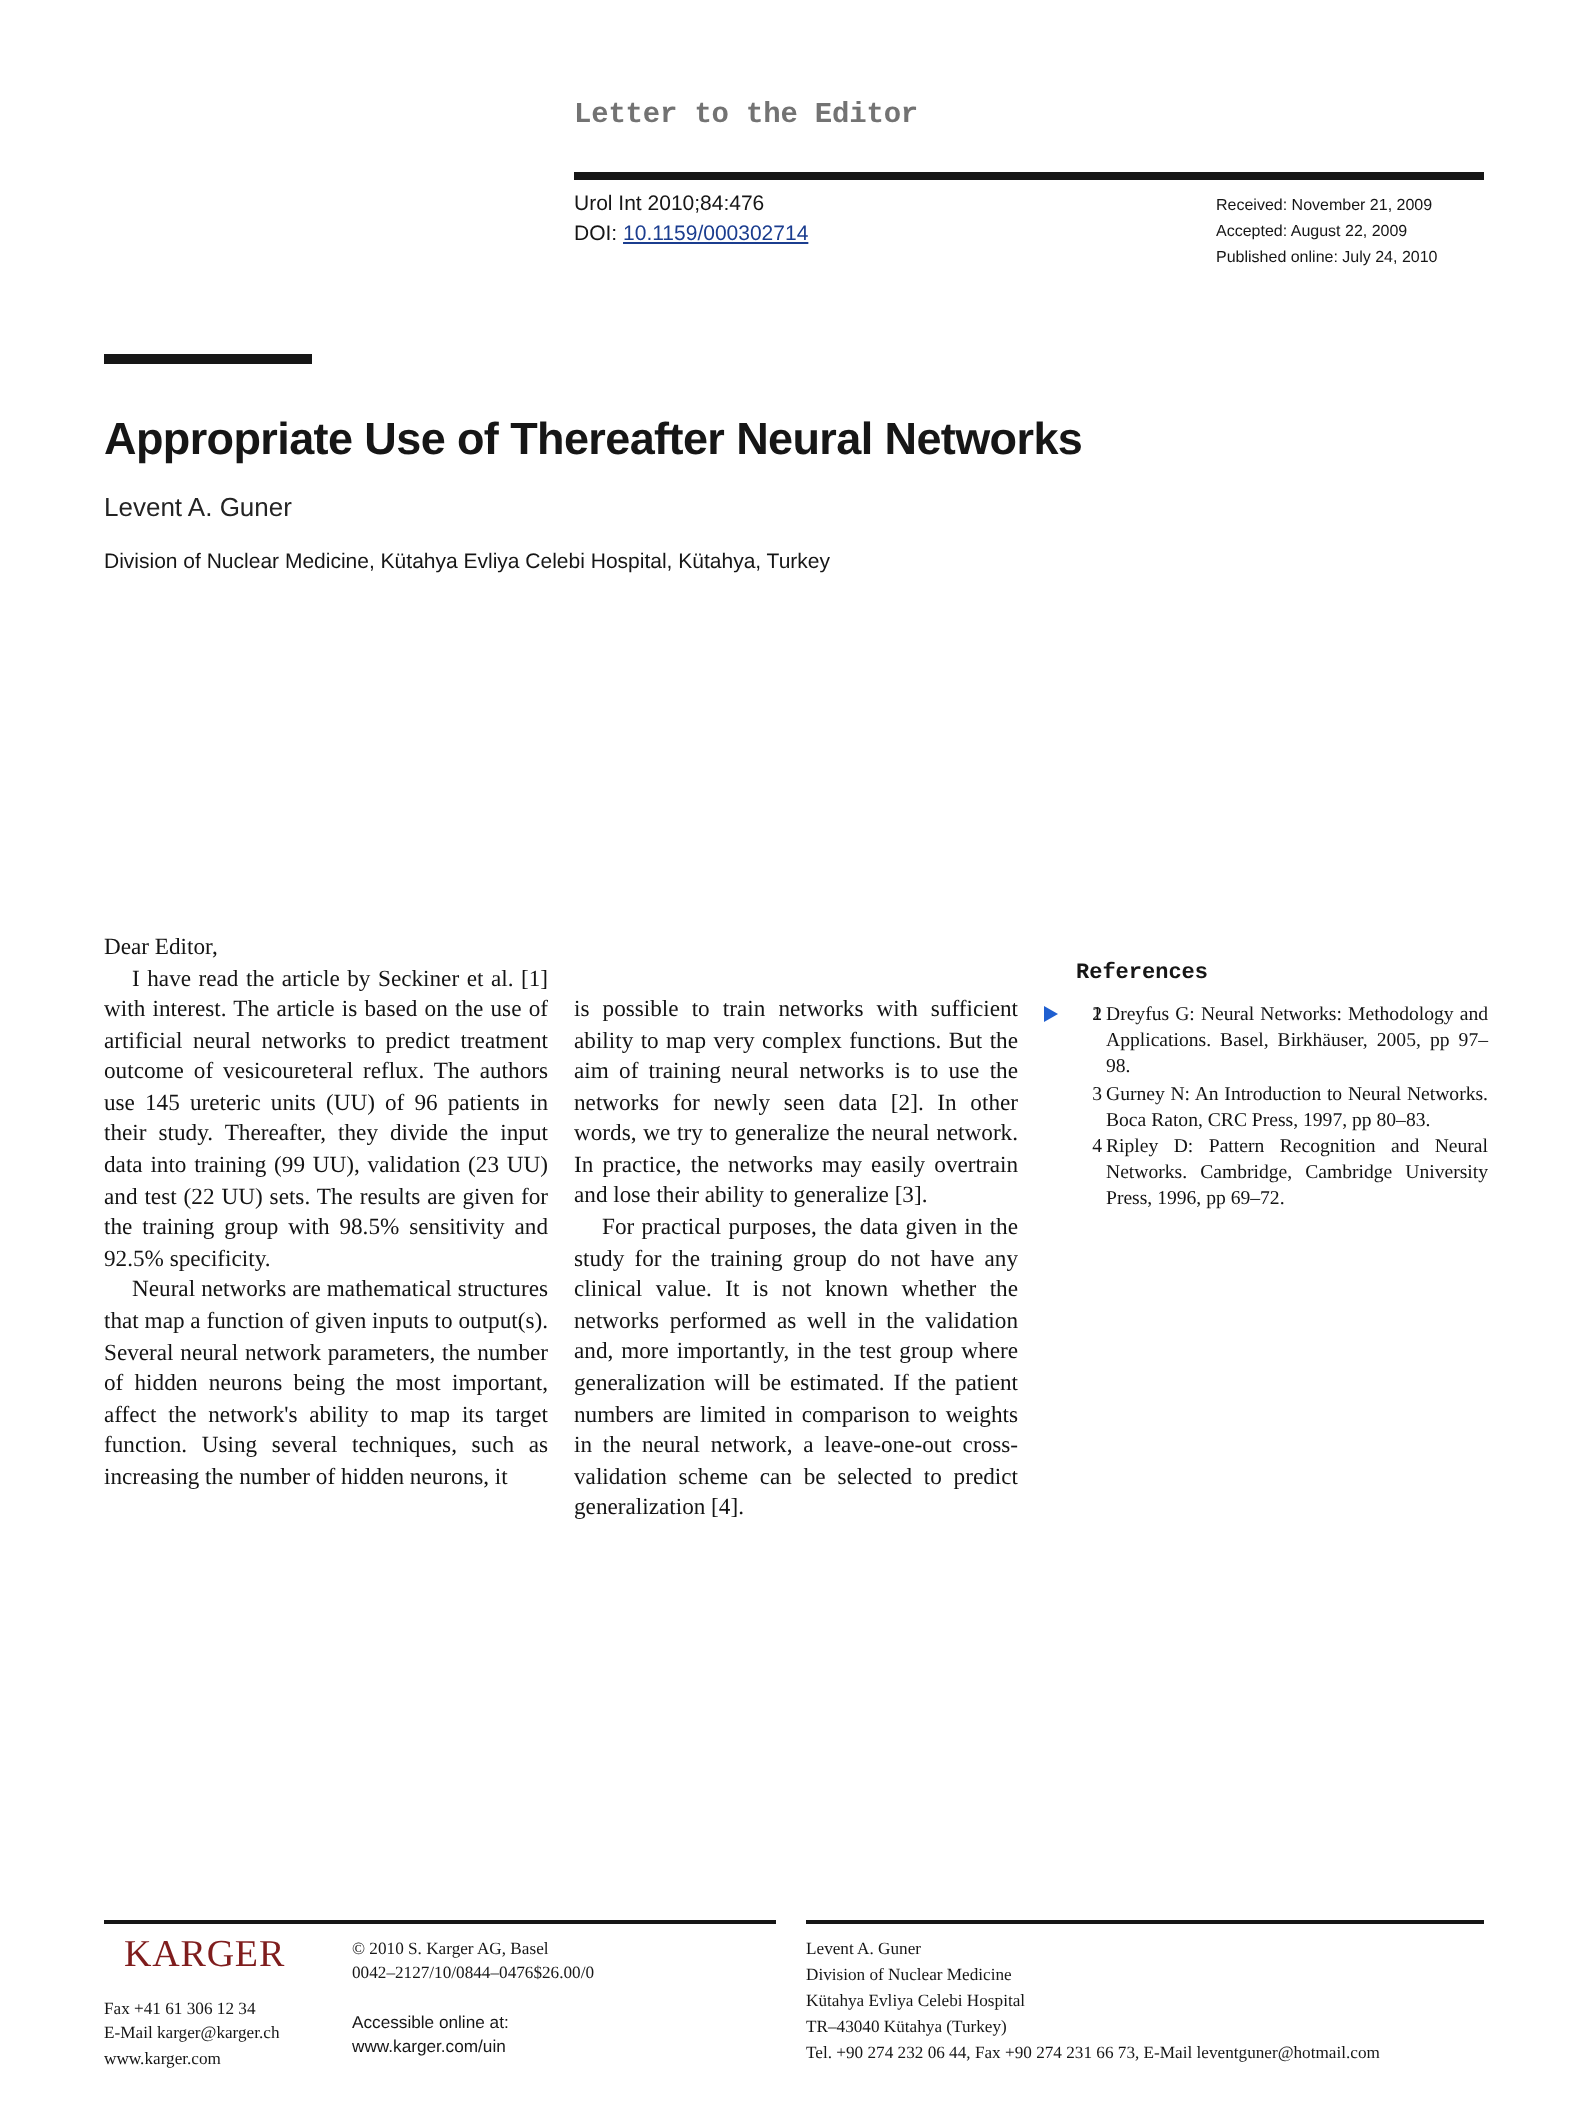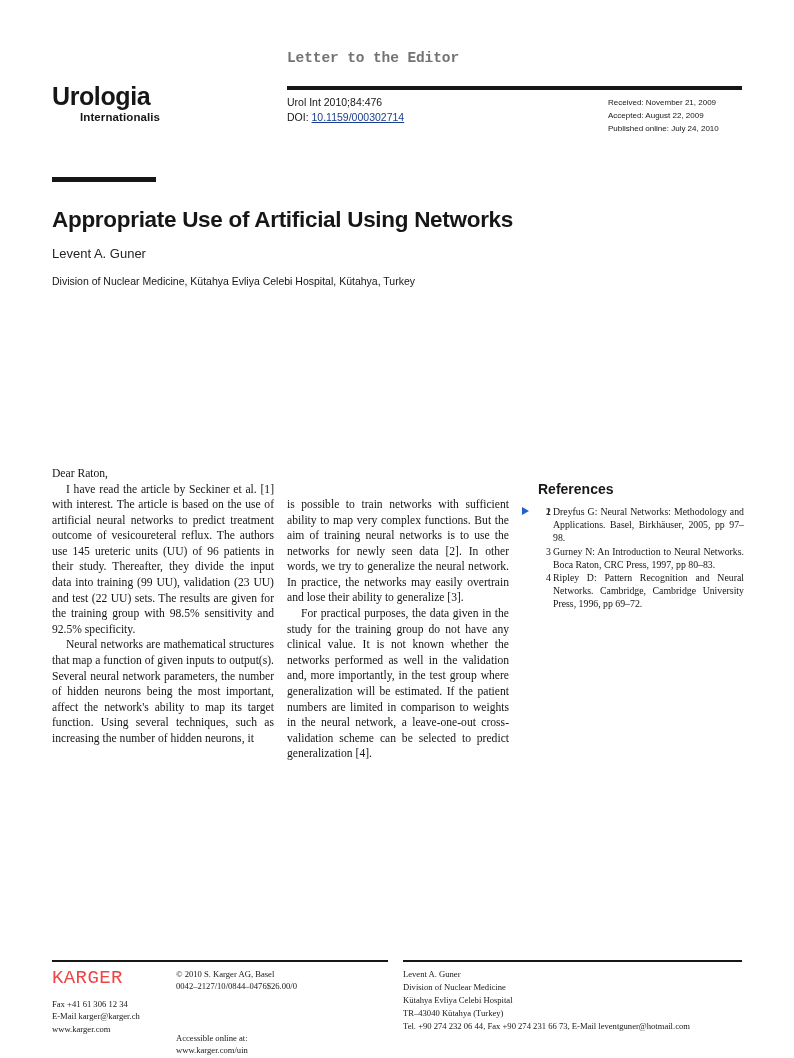--- a/index.html
+++ b/index.html
@@ -147,23 +147,23 @@
   .col-2 { left: 287px; top: 497px; width: 222px; }
 
   
   .refs {
     position: absolute;
     left: 538px;
     top: 481px;
     width: 206px;
   }
   .refs-heading {
-    font-family: Liberation Sans, sans-serif;
-    font-weight: 700;
-    font-size: 14px;
+    font-family: Liberation Mono, monospace;
+    font-weight: 700;
+    font-size: 11px;
     color: #161616;
     margin-bottom: 9px;
   }
   .ref-item {
     position: relative;
     padding-left: 15px;
     margin-bottom: 1px;
     font-family: "Liberation Serif", "DejaVu Serif", serif;
     font-size: 9.8px;
     line-height: 1.315;
@@ -202,27 +202,27 @@
     position: absolute;
     left: 403px;
     top: 960px;
     width: 339px;
     height: 1.5px;
     background: #161616;
   }
 
   .karger-logo {
     position: absolute;
-    left: 52px;
+    left: 62px;
     top: 967px;
-    font-family: Liberation Mono, monospace;
+    font-family: Liberation Serif, serif;
     font-weight: 400;
     font-size: 19px;
     letter-spacing: 0.4px;
-    color: #ef4444;
+    color: #7f1d1d;
   }
   .karger-contact {
     position: absolute;
     left: 52px;
     top: 998px;
     font-family: "Liberation Serif", "DejaVu Serif", serif;
     font-size: 8.6px;
     line-height: 1.45;
     color: #161616;
   }
@@ -232,73 +232,68 @@
     top: 968px;
     font-family: "Liberation Serif", "DejaVu Serif", serif;
     font-size: 8.6px;
     line-height: 1.45;
     color: #161616;
   }
   .karger-online {
     position: absolute;
     left: 176px;
     top: 1005px;
-    font-family: Liberation Serif, serif;
+    font-family: Liberation Sans, sans-serif;
     font-size: 8.6px;
     line-height: 1.45;
     color: #161616;
-    margin-top: 27px;
   }
 
   .corresp {
     position: absolute;
     left: 403px;
     top: 968px;
     font-family: "Liberation Serif", "DejaVu Serif", serif;
     font-size: 8.6px;
     line-height: 1.5;
     color: #161616;
     white-space: nowrap;
   }
 </style>
 </head>
 <body>
 
 <div class="page">
 
-  <div class="masthead">
-    <div class="masthead-title">Urologia</div>
-    <div class="masthead-sub">Internationalis</div>
-  </div>
 
   <div class="section-kicker">Letter to the Editor</div>
 
   <div class="rule-header"></div>
 
   <div class="cite-block">
     <div>Urol Int 2010;84:476</div>
     <div>
       <span>DOI:</span>
       <a class="cite-doi-link" href="#">10.1159/000302714</a>
     </div>
   </div>
 
   <div class="dates-block">
     <div>Received: November 21, 2009</div>
     <div>Accepted: August 22, 2009</div>
     <div>Published online: July 24, 2010</div>
   </div>
 
   <div class="rule-title"></div>
-  <h1 class="article-title">Appropriate Use of Artificial Using Networks</h1>
+  <h1 class="article-title">Appropriate Use of Thereafter Neural Networks</h1>
   <div class="article-author">Levent A. Guner</div>
   <div class="article-affil">Division of Nuclear Medicine, Kütahya Evliya Celebi Hospital, Kütahya, Turkey</div>
 
   <div class="col col-1">
-    <p>Dear Raton,</p>
+    <p>Dear Editor,</p>
     <p class="indent">I have read the article by Seckiner et al. [1] with interest. The article is based on the use of artificial neural networks to predict treatment outcome of vesicoureteral reflux. The authors use 145 ureteric units (UU) of 96 patients in their study. Thereafter, they divide the input data into training (99 UU), validation (23 UU) and test (22 UU) sets. The results are given for the training group with 98.5% sensitivity and 92.5% specificity.</p>
     <p class="indent">Neural networks are mathematical structures that map a function of given inputs to output(s). Several neural network parameters, the number of hidden neurons being the most important, affect the network's ability to map its target function. Using several techniques, such as increasing the number of hidden neurons, it</p>
   </div>
 
   <div class="col col-2">
     <p>is possible to train networks with sufficient ability to map very complex functions. But the aim of training neural networks is to use the networks for newly seen data [2]. In other words, we try to generalize the neural network. In practice, the networks may easily overtrain and lose their ability to generalize [3].</p>
     <p class="indent">For practical purposes, the data given in the study for the training group do not have any clinical value. It is not known whether the networks performed as well in the validation and, more importantly, in the test group where generalization will be estimated. If the patient numbers are limited in comparison to weights in the neural network, a leave-one-out cross-validation scheme can be selected to predict generalization [4].</p>
   </div>
 
   <div class="refs">

